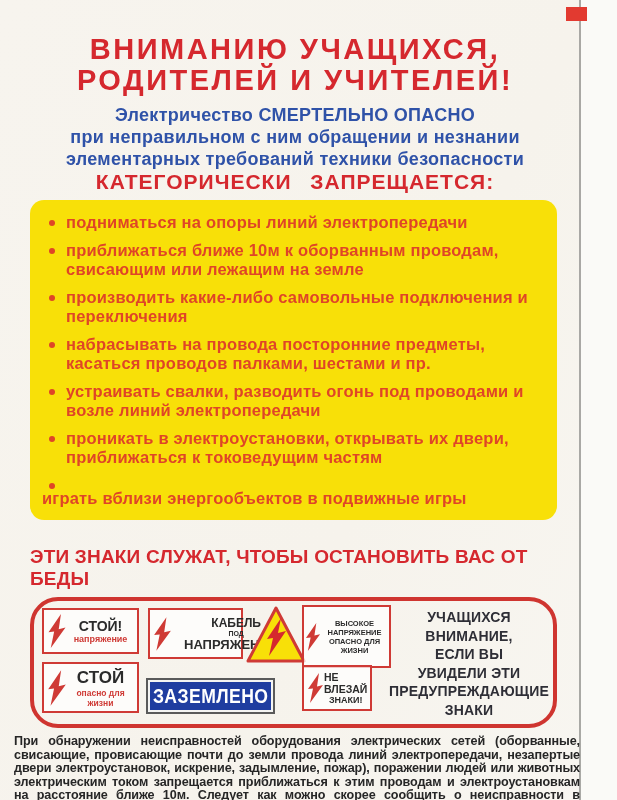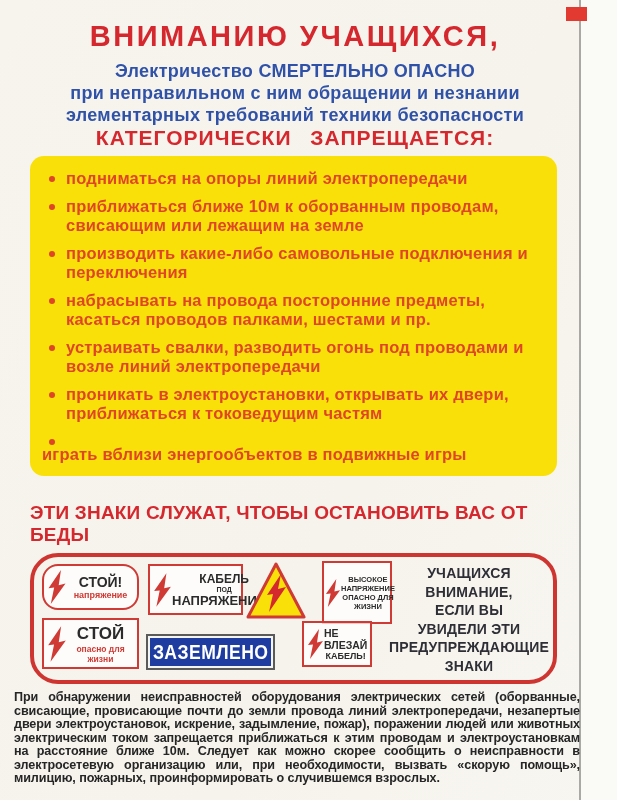--- a/index.html
+++ b/index.html
@@ -10,21 +10,21 @@
     background:linear-gradient(115deg,#f7f4ee 0%,#f6f3ec 60%,#f8f6f1 100%);
     overflow:hidden;
     font-family:"Liberation Sans",sans-serif;
     -webkit-font-smoothing:antialiased;
   }
   .scan-line{position:absolute;left:579px;top:0;width:2px;height:800px;background:#8f8f8c;opacity:.75;}
   .right-strip{position:absolute;left:581px;top:0;width:36px;height:800px;background:#fafaf7;}
   .corner-mark{position:absolute;left:566px;top:7px;width:21px;height:14px;background:#e23a30;}
   .content{position:absolute;left:30px;top:0;width:530px;}
 
-  .title{margin-top:21px;text-align:center;color:#d5282e;font-weight:bold;
+  .title{margin-top:34px;text-align:center;color:#d5282e;font-weight:bold;
          font-size:29px;line-height:31px;letter-spacing:2.5px;}
   .intro{margin-top:8px;text-align:center;color:#2f52a8;font-weight:bold;
          font-size:18px;line-height:22px;letter-spacing:.3px;}
   .prohibit-heading{text-align:center;color:#d5282e;font-weight:bold;
          font-size:21px;letter-spacing:1px;word-spacing:12px;}
 
   .yellow-box{margin-top:6px;width:527px;box-sizing:border-box;background:#f8e008;
          border-radius:14px;padding:13px 23px 10px 12px;}
   .p-item{display:flex;margin-bottom:8px;}
   .p-item:last-child{margin-bottom:2px;flex-direction:column;}
@@ -36,24 +36,24 @@
   .signs-panel{position:relative;margin-top:7px;width:527px;height:131px;box-sizing:border-box;
          border:4px solid #cf3530;border-radius:28px;}
   .sign{position:absolute;box-sizing:border-box;border:2px solid #cf3a35;background:rgba(255,255,255,.72);
          display:flex;align-items:center;padding:2px 3px;}
   .sign-col{display:flex;flex-direction:column;align-items:center;flex:1;}
   .s-big{color:#2b2b2b;font-weight:bold;}
   .s-small-red{color:#cf3a35;font-weight:bold;}
   .s-small-blk{color:#2b2b2b;font-weight:bold;}
   .bolt{flex:none;}
 
-  .sign-stop-voltage{left:8px;top:7px;width:97px;height:46px;border-radius:16px;}
-  .sign-cable{left:114px;top:7px;width:95px;height:51px;}
+  .sign-stop-voltage{left:8px;top:7px;width:97px;height:46px;}
+  .sign-cable{left:114px;top:7px;width:95px;height:51px;gap:12px;}
   .sign-stop-danger{left:8px;top:61px;width:97px;height:51px;}
-  .sign-high-voltage{left:268px;top:4px;width:70px;height:63px;padding:14px 1px;margin-left:20px;}
+  .sign-high-voltage{left:268px;top:4px;width:89px;height:63px;padding:14px 1px;}
   .sign-no-climb{left:268px;top:64px;width:70px;height:46px;}
 
   .sign-grounded{position:absolute;left:112px;top:77px;width:129px;height:36px;box-sizing:border-box;
          background:#1f3da0;border:2px solid #5a5a5a;box-shadow:inset 0 0 0 2px #f4f4f2;
          display:flex;align-items:center;justify-content:center;}
   .grounded-text{color:#ffffff;font-weight:bold;font-size:20px;letter-spacing:.5px;transform:scaleX(.88);white-space:nowrap;}
 
   .triangle-wrap{position:absolute;left:212px;top:3px;width:60px;height:66px;}
 
   .notice{position:absolute;left:349px;top:7px;width:172px;text-align:center;
@@ -73,20 +73,21 @@
 
 <div class="page">
   <div class="scan-line"></div>
   <div class="right-strip"></div>
   <div class="corner-mark"></div>
 
   <div class="content">
 
     <div class="title">
       <div>ВНИМАНИЮ УЧАЩИХСЯ,</div>
+      <div>РОДИТЕЛЕЙ И УЧИТЕЛЕЙ!</div>
     </div>
 
     <div class="intro">
       <div>Электричество СМЕРТЕЛЬНО ОПАСНО</div>
       <div>при неправильном с ним обращении и незнании</div>
       <div>элементарных требований техники безопасности</div>
     </div>
 
     <div class="prohibit-heading">КАТЕГОРИЧЕСКИ ЗАПРЕЩАЕТСЯ:</div>
 
@@ -179,21 +180,21 @@
       <div class="sign-grounded">
         <span class="grounded-text">ЗАЗЕМЛЕНО</span>
       </div>
 
       <div class="sign sign-no-climb">
         <svg class="bolt" width="17" height="34" viewBox="0 0 34 60">
             <use href="#boltShape" fill="#cf3a35"></use>
           </svg>
         <div class="sign-col">
           <span class="s-small-blk" style="font-size:10.5px">НЕ ВЛЕЗАЙ</span>
-          <span class="s-small-blk" style="font-size:9px">КАБЕЛЬ!</span>
+          <span class="s-small-blk" style="font-size:9px">ЗНАКИ!</span>
         </div>
       </div>
 
       <div class="notice">
         <div>УЧАЩИХСЯ</div>
         <div>ВНИМАНИЕ,</div>
         <div>ЕСЛИ ВЫ</div>
         <div>УВИДЕЛИ ЭТИ</div>
         <div>ПРЕДУПРЕЖДАЮЩИЕ</div>
         <div>ЗНАКИ</div>

